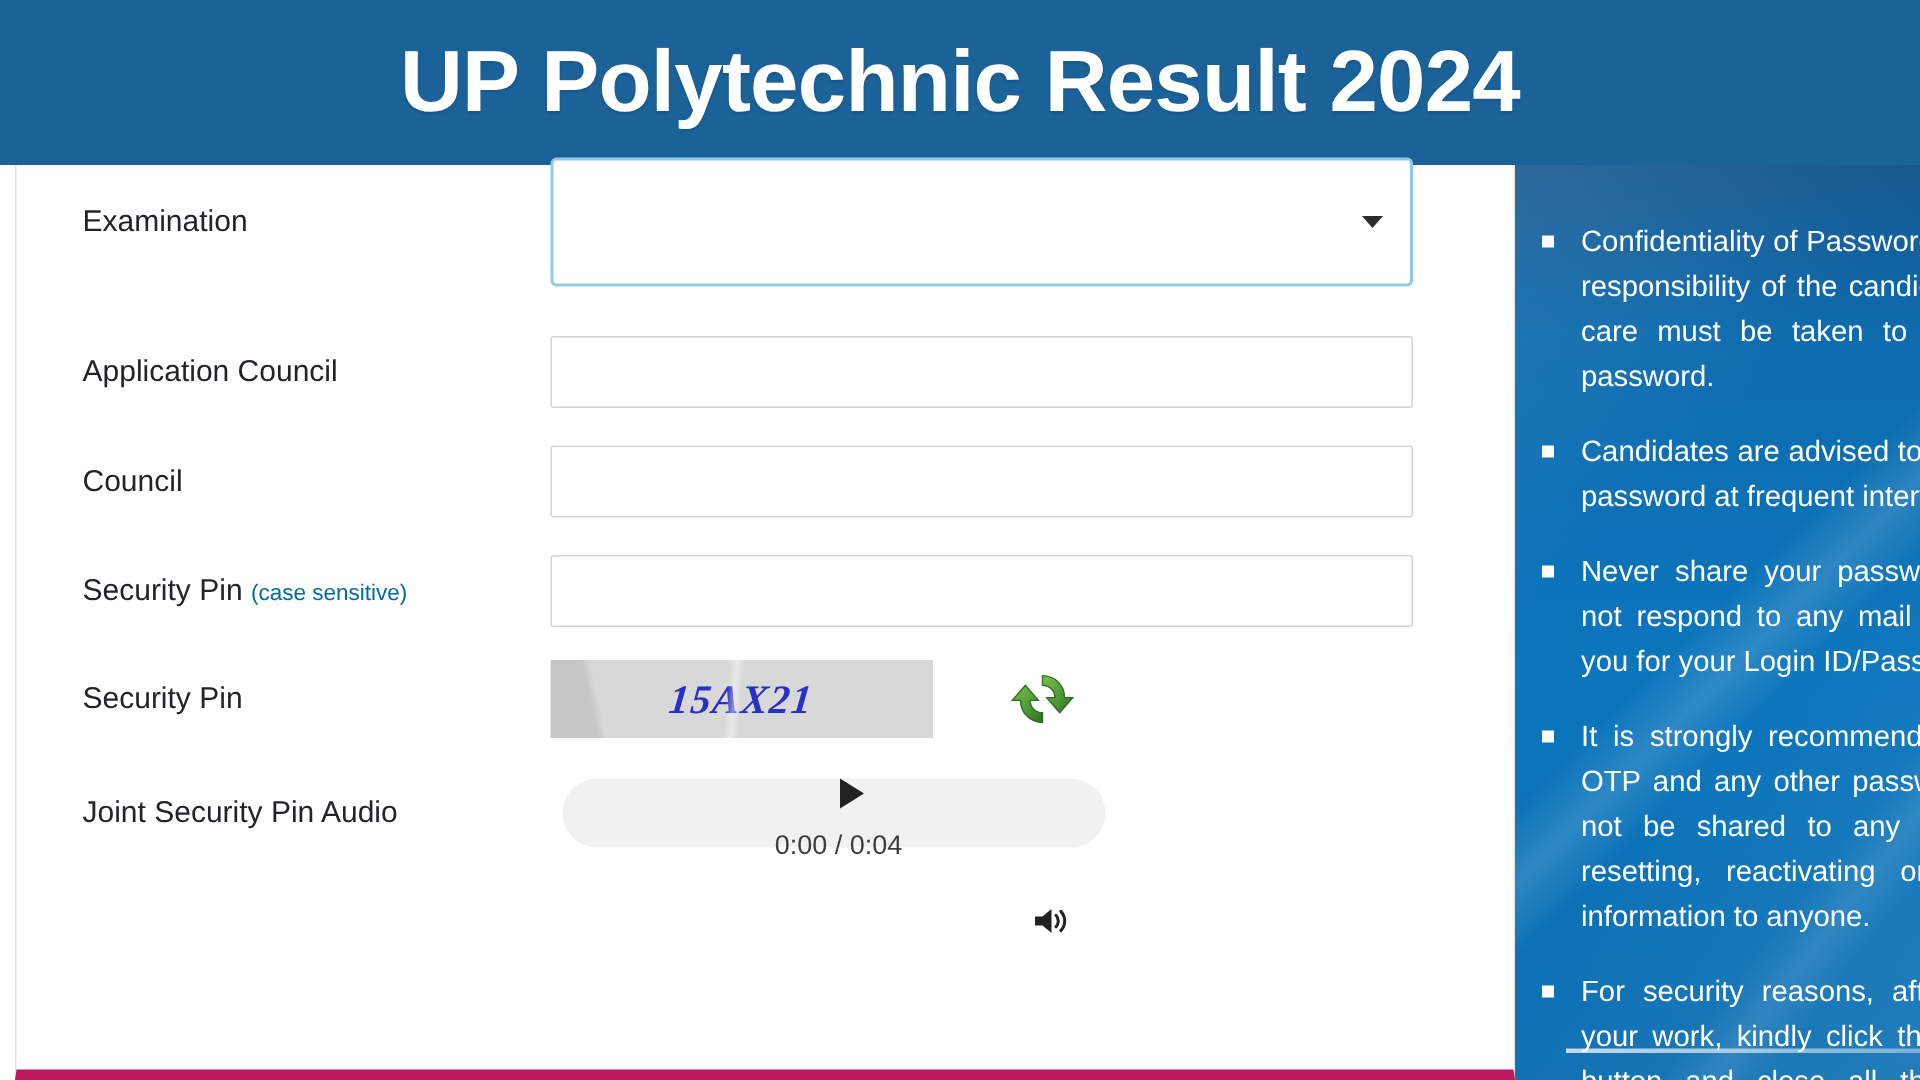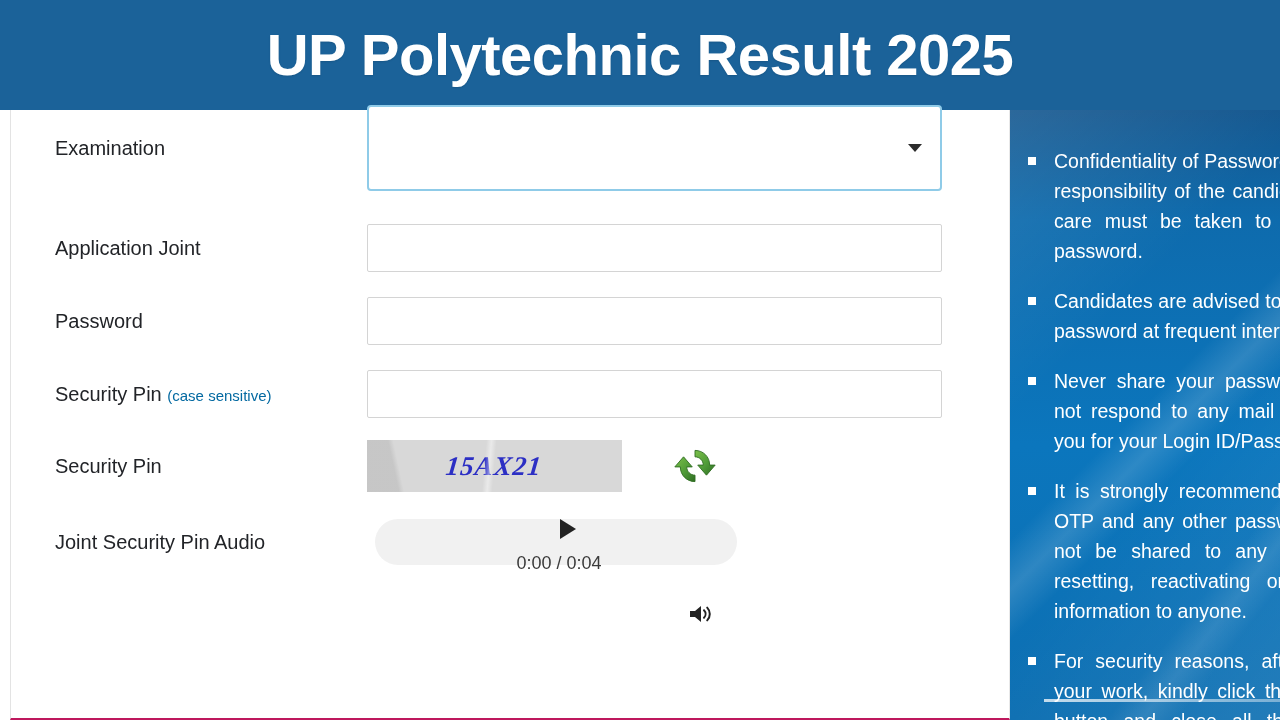--- a/index.html
+++ b/index.html
@@ -27,21 +27,21 @@
     text-shadow: 0 1px 2px rgba(0,0,0,0.12);
   }
 
   
   .form-panel {
     position: absolute; left: 10px; top: 110px;
     width: 1000px; height: 610px;
     background: #ffffff;
     border-left: 1px solid #e3e3e3;
     border-right: 1px solid #e8e8e8;
-    border-bottom: 2px solid #be185d;
+    border-bottom: 7px solid #be185d;
   }
 
   .form-row {
     position: absolute;
     left: 0; width: 100%;
     display: flex; align-items: center;
   }
   .row-label {
     position: absolute;
     left: 44px;
@@ -217,39 +217,39 @@
     background: linear-gradient(90deg, rgba(255,255,255,0.75), rgba(255,255,255,0.40));
     z-index: 2;
   }
 </style>
 </head>
 <body>
 
 <div class="screen">
 
   <div class="banner">
-    <div class="banner-title">UP Polytechnic Result 2025</div>
+    <div class="banner-title">UP Polytechnic Result 2024</div>
   </div>
 
   <div class="form-panel">
 
     <div class="form-row" style="top:38px;">
       <div class="row-label">Examination</div>
       <div class="field select-field">
         <span class="select-arrow"></span>
       </div>
     </div>
 
     <div class="form-row" style="top:138px;">
-      <div class="row-label">Application Joint</div>
+      <div class="row-label">Application Council</div>
       <input class="field text-input" type="text" value="" style="">
     </div>
 
     <div class="form-row" style="top:211px;">
-      <div class="row-label">Password</div>
+      <div class="row-label">Council</div>
       <input class="field text-input" type="password" value="" style="">
     </div>
 
     <div class="form-row" style="top:284px;">
       <div class="row-label">
         <span>Security Pin</span>
         <span class="hint">(case sensitive)</span>
       </div>
       <input class="field text-input" type="text" value="" style="">
     </div>

